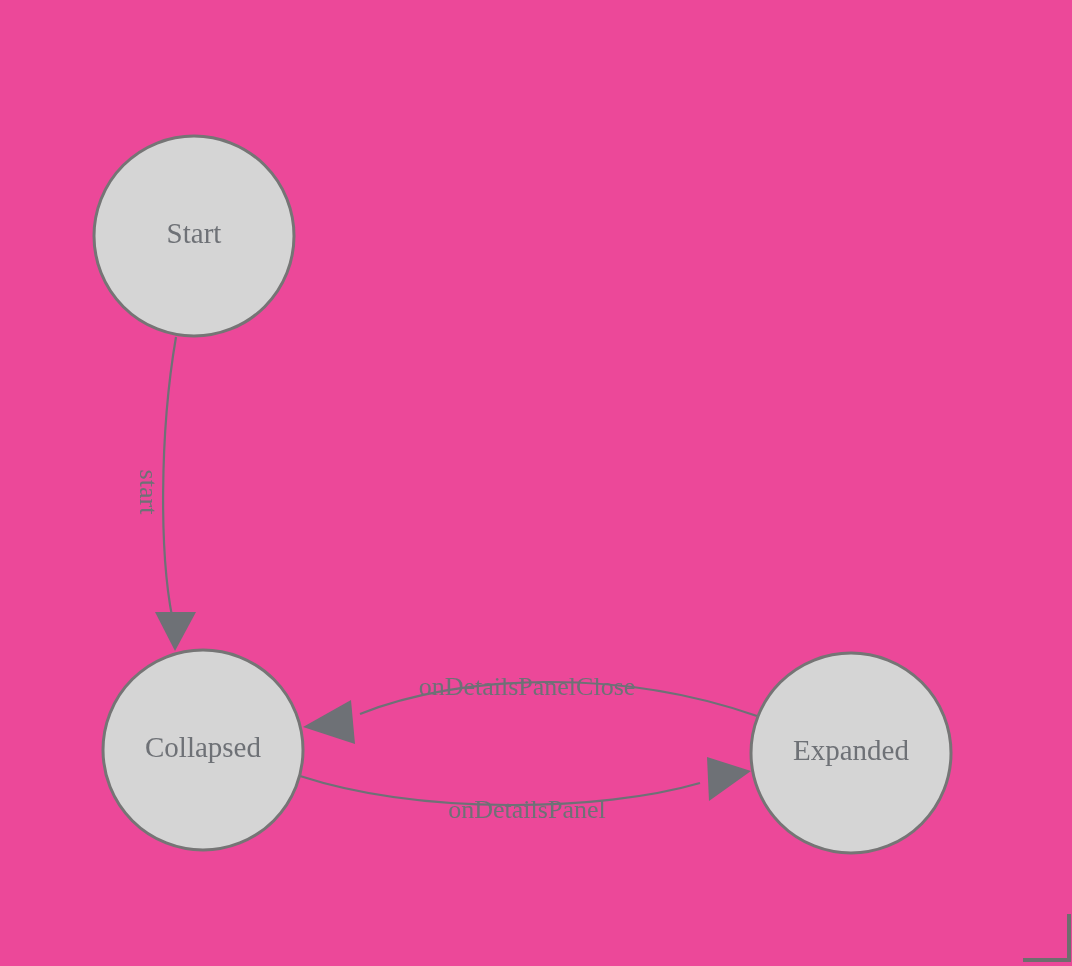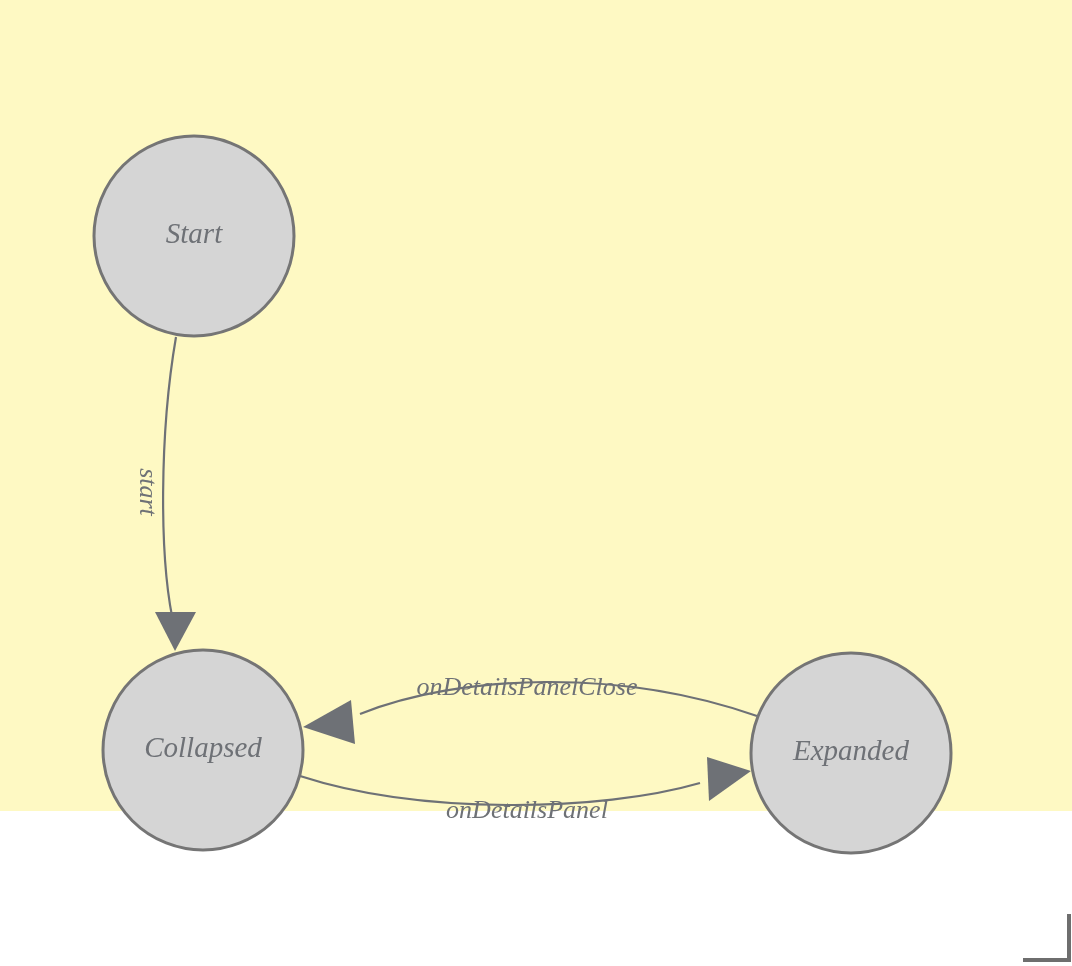--- a/index.html
+++ b/index.html
@@ -61,21 +61,21 @@
     background: #6e6e6e;
   }
   .corner-mark-h {
     position: absolute;
     background: #6e6e6e;
   }
 </style>
 </head>
 <body style="width: 1072px; height: 966px;">
 
-<div id="diagram-root" style="width: 1072px; height: 811px; background: #fef9c3; font-style: italic;">
+<div id="diagram-root" style="width: 1072px; height: 966px; background: #ec4899;">
 
   <svg id="diagram-svg" viewBox="0 0 1072 966" xmlns="http://www.w3.org/2000/svg" style="width: 1072px; height: 966px;">
 
     <g>
 
       <g>
         <path class="edge-path" d="M 176 337 C 160 430 158 560 175 630" stroke="#6e7176"></path>
         <polygon class="edge-arrowhead" points="175,651 155,612 196,612" fill="#6e7176"></polygon>
       </g>
 

